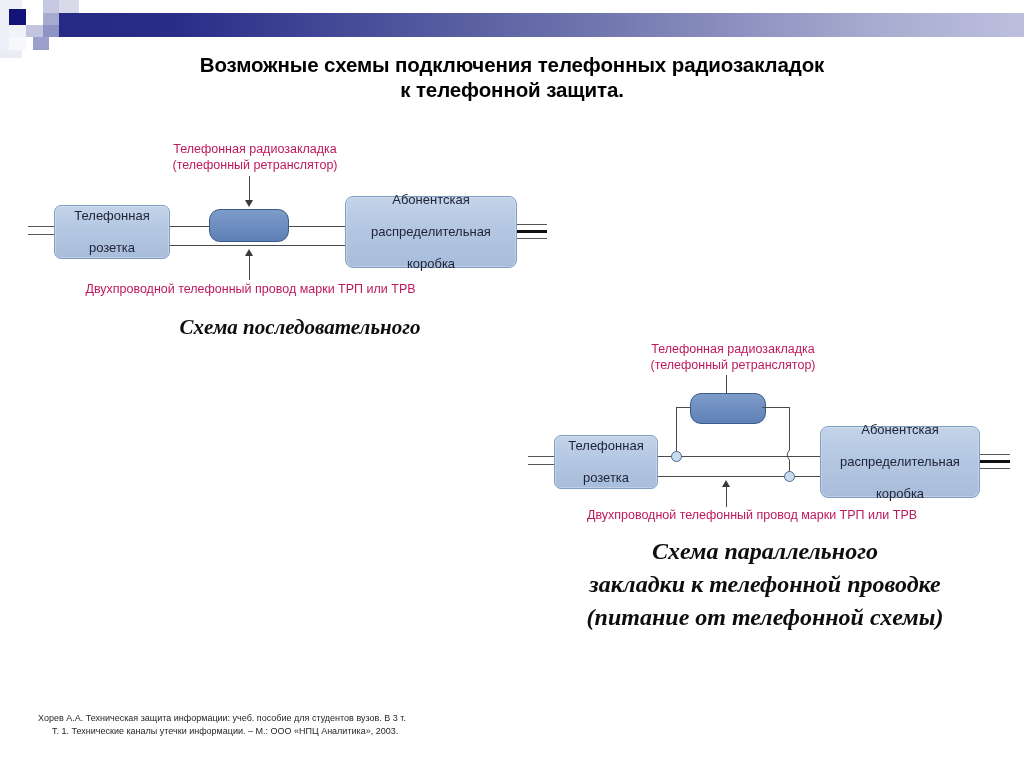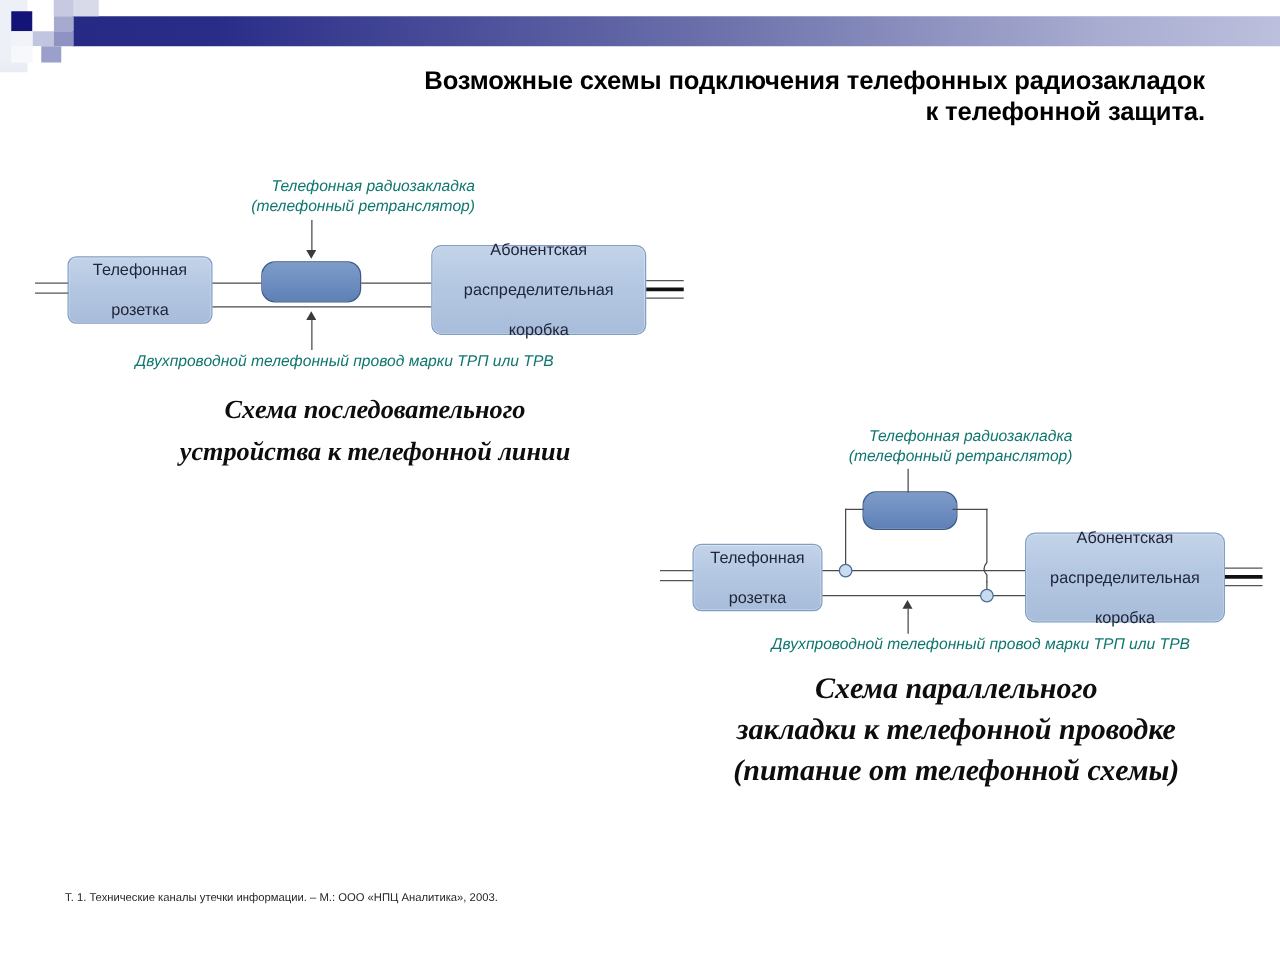--- a/index.html
+++ b/index.html
@@ -22,42 +22,41 @@
     position: absolute;
     left: 0; top: 0;
     width: 1024px; height: 58px;
   }
   
   #title {
     position: absolute;
     left: 60px;
     top: 52px;
     width: 904px;
-    text-align: right;
+    text-align: center;
     font-family: "Liberation Sans", sans-serif;
     font-weight: bold;
     font-size: 20.5px;
     line-height: 25px;
     color: #000000;
     letter-spacing: -0.1px;
   }
   .title-line { display: block; white-space: nowrap; }
 
   
   .diagram { position: absolute; }
 
   .note {
     position: absolute;
     font-family: "Liberation Sans", sans-serif;
-    font-style: italic;
     font-size: 12.5px;
     line-height: 15.5px;
-    color: #0f766e;
+    color: #be185d;
     white-space: nowrap;
-    text-align: right;
+    text-align: center;
   }
   .note .nl { display: block; }
 
   .box {
     position: absolute;
     box-sizing: border-box;
     background: linear-gradient(180deg,#c3d3e9 0%, #b4c7e2 45%, #a8bdda 100%);
     border: 1px solid #7f9ec4;
     border-radius: 7px;
     color: #20263a;
@@ -262,21 +261,20 @@
 
     <div class="arrow-up" style="left:245px; top:249px;"></div>
     <div class="wire wire-v" style="left:249px; top:256px; height:24px;"></div>
     <div class="note" style="left:58px; top:282px; width:385px;">
       <span class="nl">Двухпроводной телефонный провод марки ТРП или ТРВ</span>
     </div>
   </div>
 
   <div class="caption" id="caption-series">
     <span class="cl">Схема последовательного</span>
-    <span class="cl">устройства к телефонной линии</span>
   </div>
 
   <div class="diagram" style="left:500px; top:330px; width:524px; height:200px;">
 
     <div class="note" style="left:108px; top:12px; width:250px;">
       <span class="nl">Телефонная радиозакладка</span>
       <span class="nl">(телефонный ретранслятор)</span>
     </div>
     <div class="wire wire-v" style="left:226px; top:45px; height:22px;"></div>
     <div class="arrow-down" style="left:222px; top:65px;"></div>
@@ -334,16 +332,17 @@
     </div>
   </div>
 
   <div class="caption" id="caption-parallel">
     <span class="cl">Схема параллельного</span>
     <span class="cl">закладки к телефонной проводке</span>
     <span class="cl">(питание  от  телефонной  схемы)</span>
   </div>
 
   <div id="footer">
+    <span class="fl">Хорев А.А.  Техническая  защита информации: учеб. пособие для студентов вузов. В 3 т.</span>
     <span class="fl fl2">Т. 1. Технические каналы утечки информации. – М.: ООО «НПЦ Аналитика», 2003.</span>
   </div>
 
 </div>
 
 </body></html>

